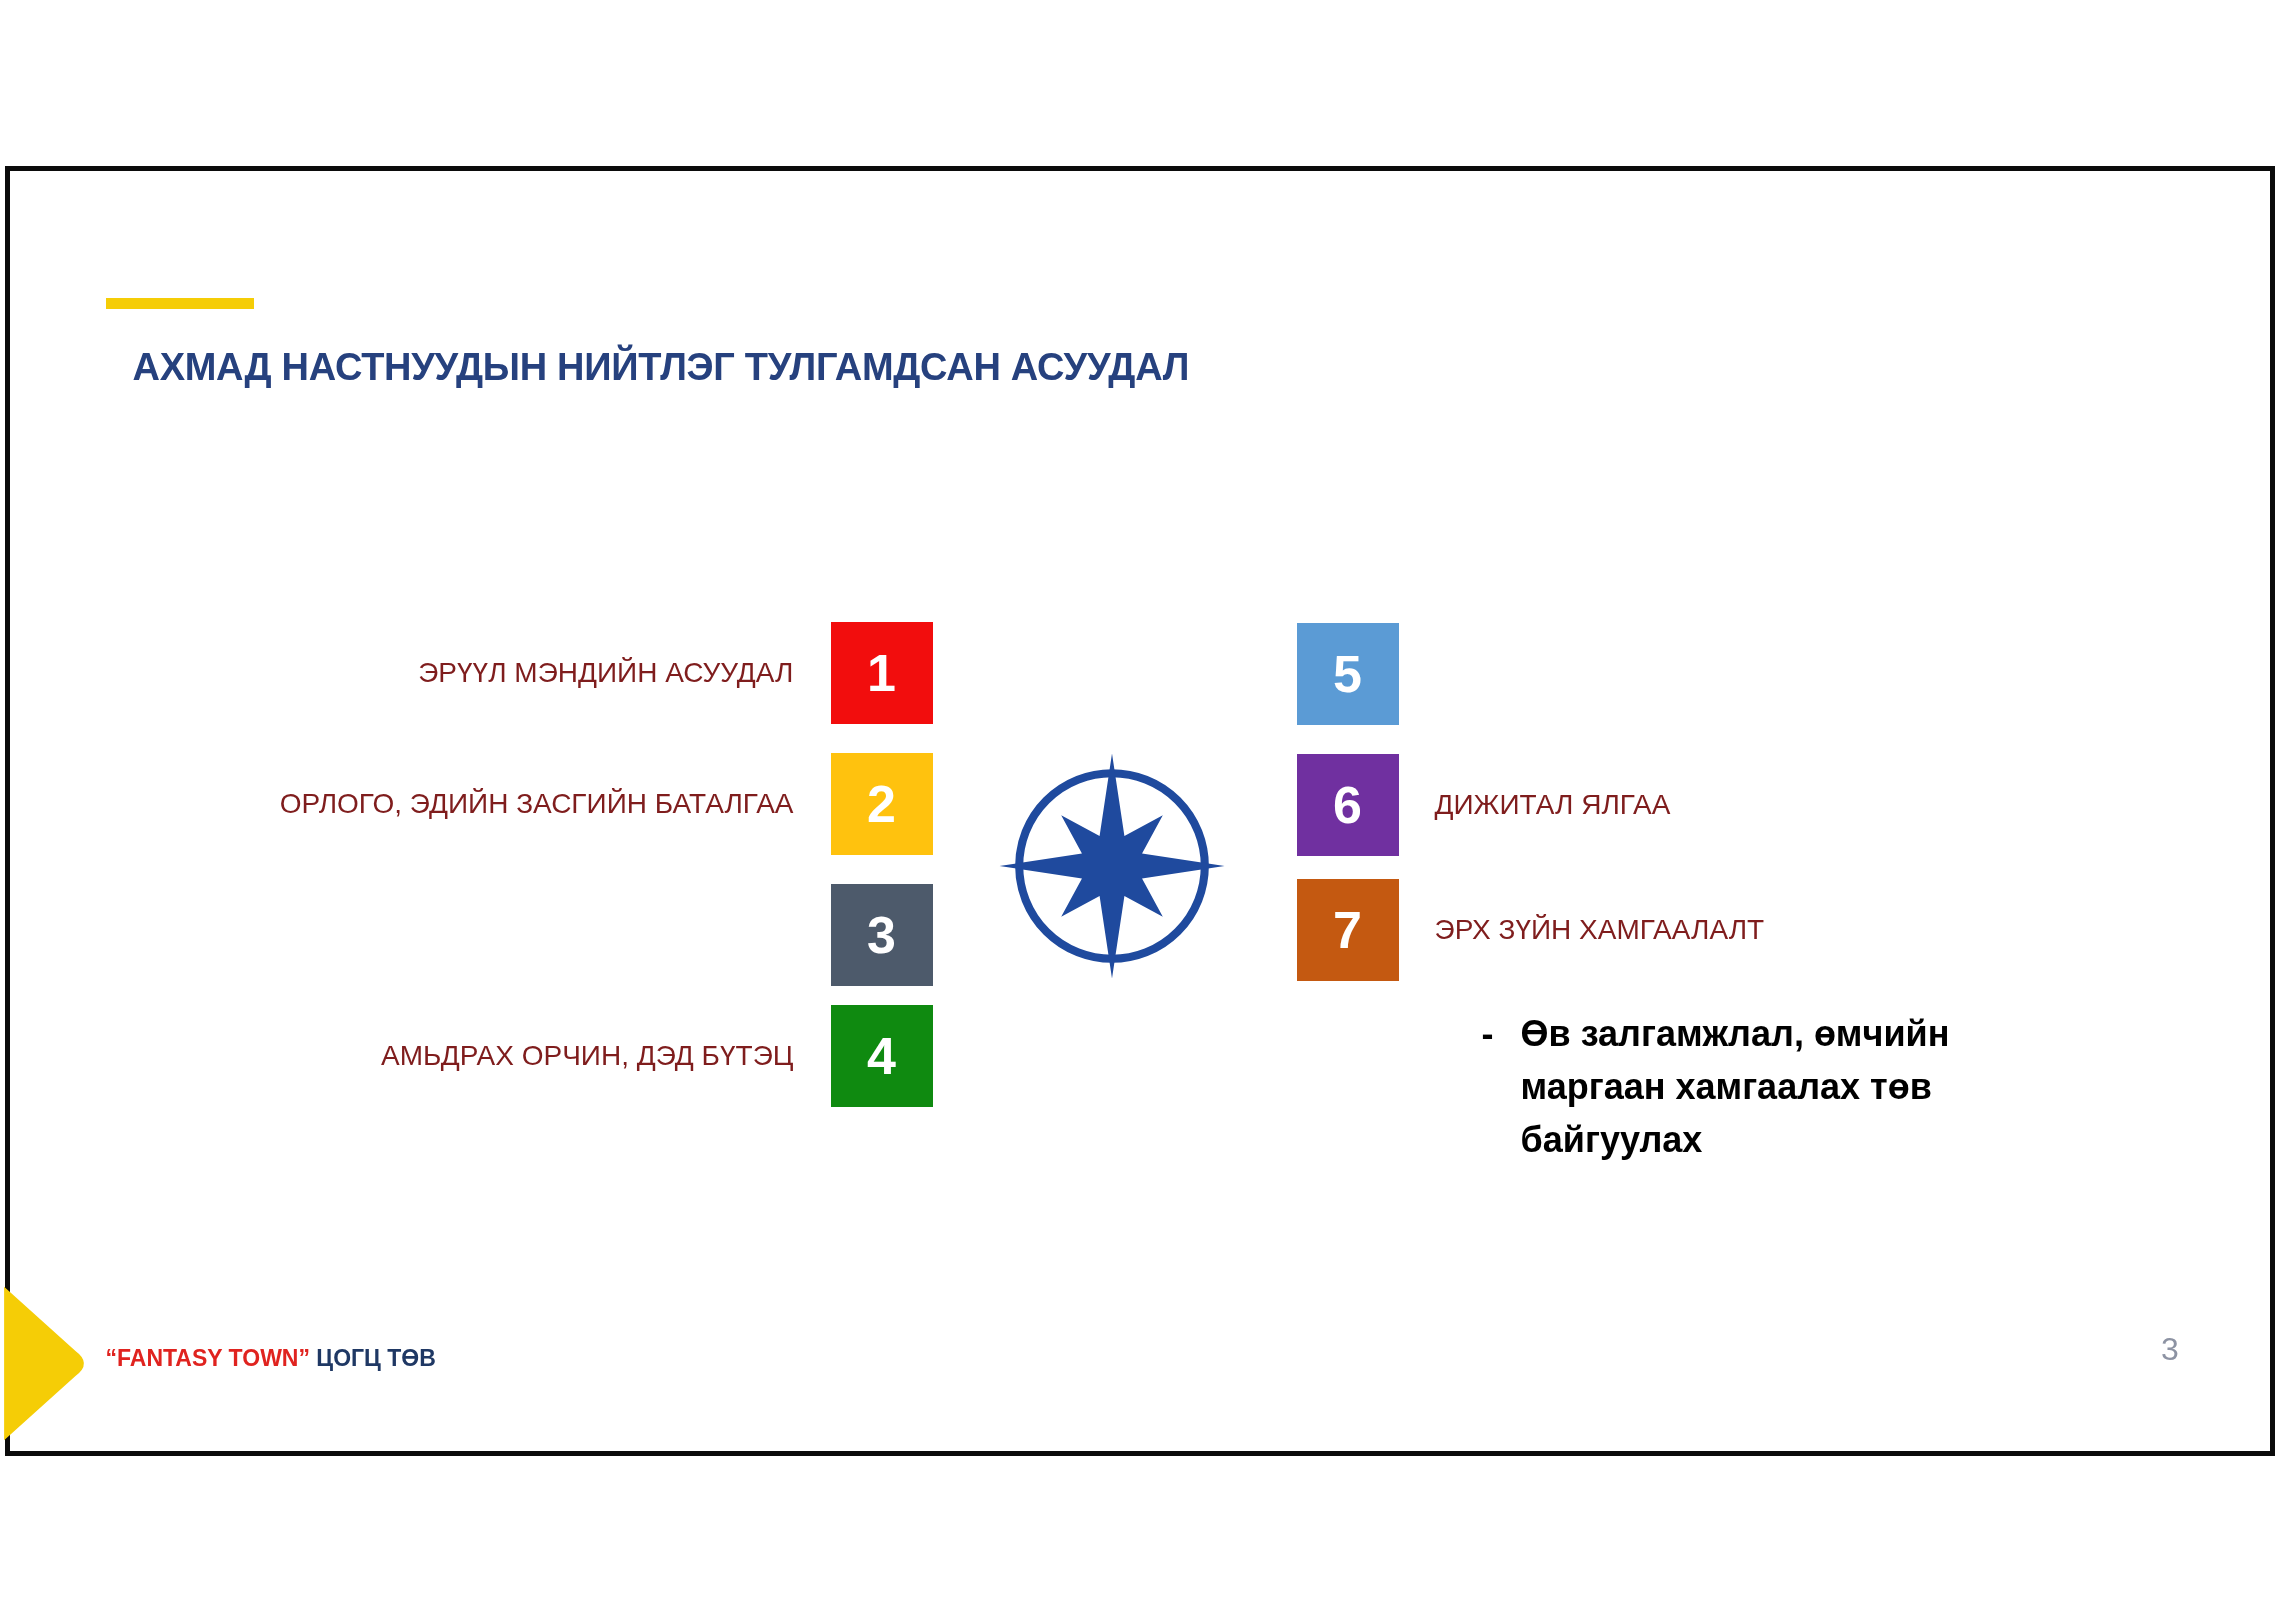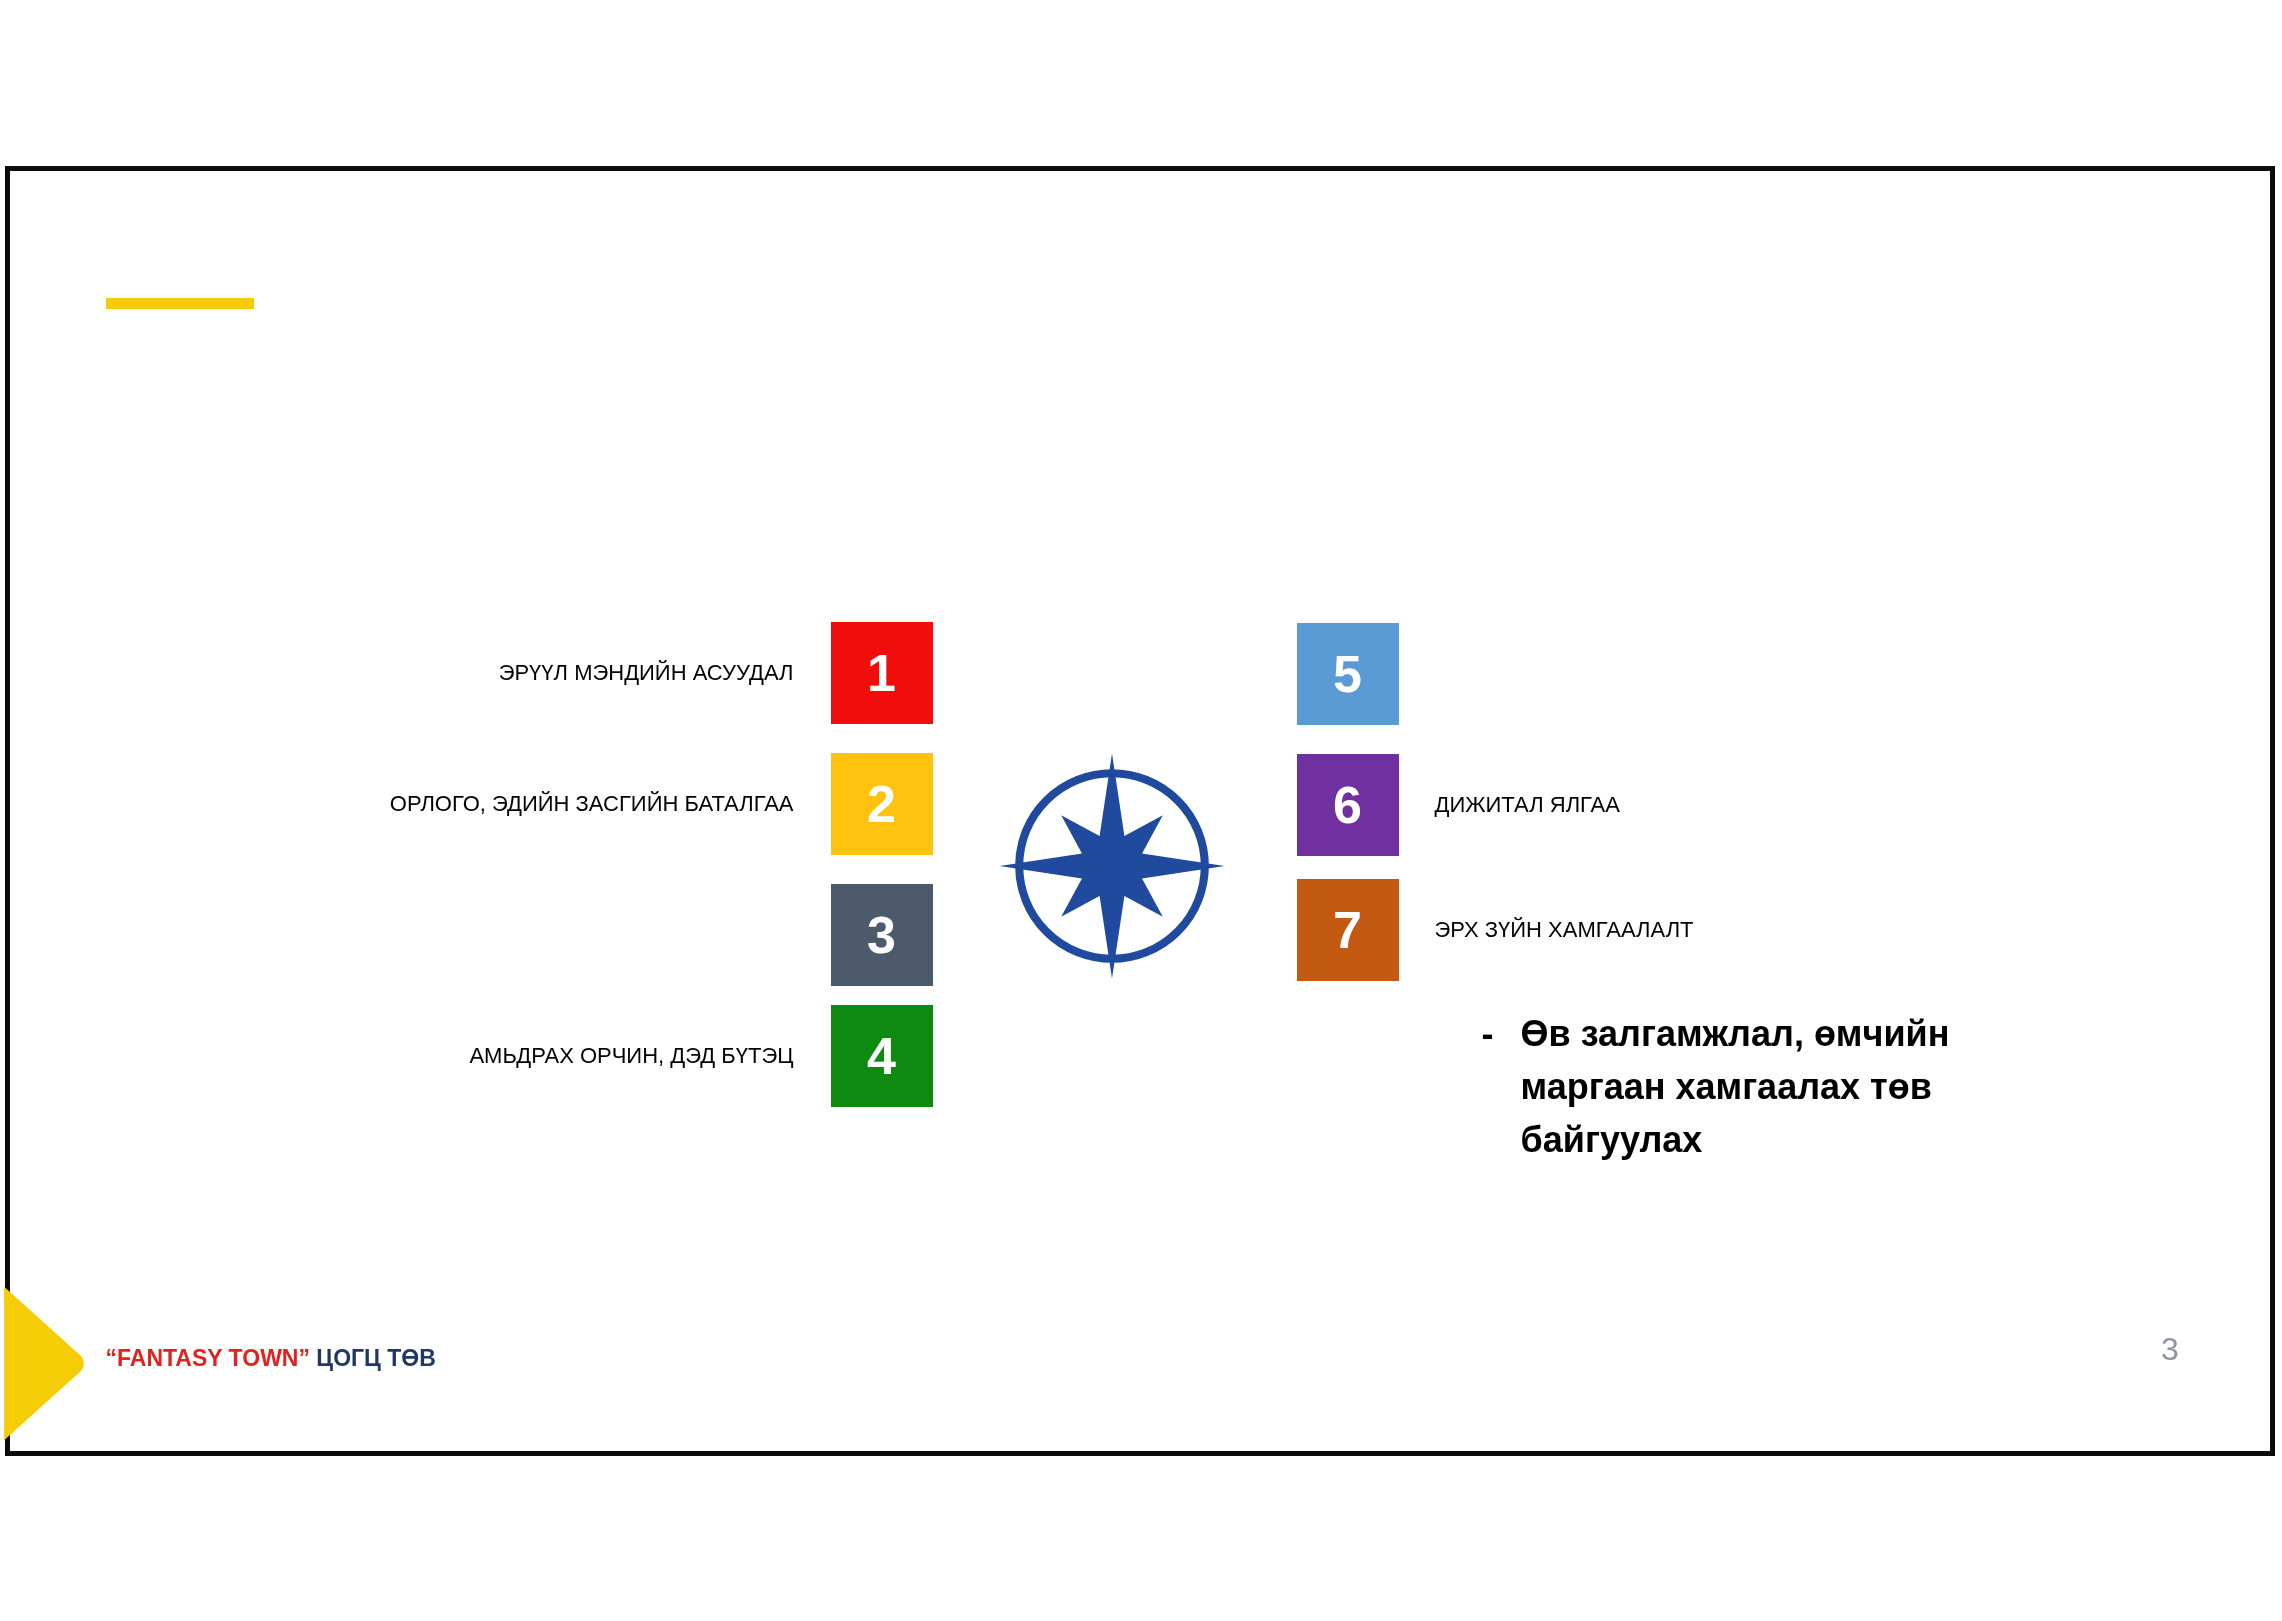--- a/index.html
+++ b/index.html
@@ -9,41 +9,42 @@
          border:5.3px solid #0b0b0b;background:#ffffff;}
   .accent-bar{position:absolute;left:96px;top:127px;width:148px;height:10.7px;}
   .title{position:absolute;left:123px;top:175px;font-size:38px;font-weight:bold;
          letter-spacing:-0.3px;white-space:nowrap;}
   .row{position:absolute;display:flex;align-items:center;}
   .row.left{left:0;width:923px;justify-content:flex-end;gap:37px;height:102px;}
   .row.right{left:1287px;gap:36px;height:102px;}
   .num-square{width:102px;height:102px;flex:0 0 102px;display:flex;
               align-items:center;justify-content:center;
               color:#ffffff;font-size:52px;font-weight:bold;}
-  .item-label{font-size:22px;color:#000000;white-space:nowrap;}
+  .item-label{font-size:28px;color:#7f1d1d;white-space:nowrap;}
   .row.left  .item-label{text-align:right;}
   .r1L{top:451px;} .r2L{top:582px;} .r3L{top:713px;} .r4L{top:834px;}
   .r1R{top:452px;} .r2R{top:583px;} .r3R{top:708px;}
   .compass{position:absolute;left:986px;top:579px;width:232px;height:232px;}
   .sub-bullet{position:absolute;left:1472px;top:836px;width:552px;display:flex;
               gap:27px;font-size:36px;font-weight:bold;line-height:53px;color:#000;}
   .sub-bullet .dash{flex:0 0 auto;}
   .chevron{position:absolute;left:-5.3px;top:1114px;width:93px;height:157px;}
   .footer-text{position:absolute;left:96px;top:1174px;font-size:23px;
                font-weight:bold;white-space:nowrap;}
   .page-num{position:absolute;left:2134px;top:1160px;width:53px;
             font-size:32px;text-align:center;}
 </style>
 </head>
 <body>
 
 <div class="slide">
 
   <div class="accent-bar" style="background-color: rgb(245, 205, 6);"></div>
 
+  <div class="title" style="color: rgb(38, 65, 126);">АХМАД НАСТНУУДЫН НИЙТЛЭГ ТУЛГАМДСАН АСУУДАЛ</div>
 
   <div class="row left r1L">
     <span class="item-label">ЭРҮҮЛ МЭНДИЙН АСУУДАЛ</span>
     <span class="num-square" style="background-color: rgb(242, 13, 13);">1</span>
   </div>
   <div class="row left r2L">
     <span class="item-label">ОРЛОГО, ЭДИЙН ЗАСГИЙН БАТАЛГАА</span>
     <span class="num-square" style="background-color: rgb(255, 194, 14);">2</span>
   </div>
   <div class="row left r3L">

